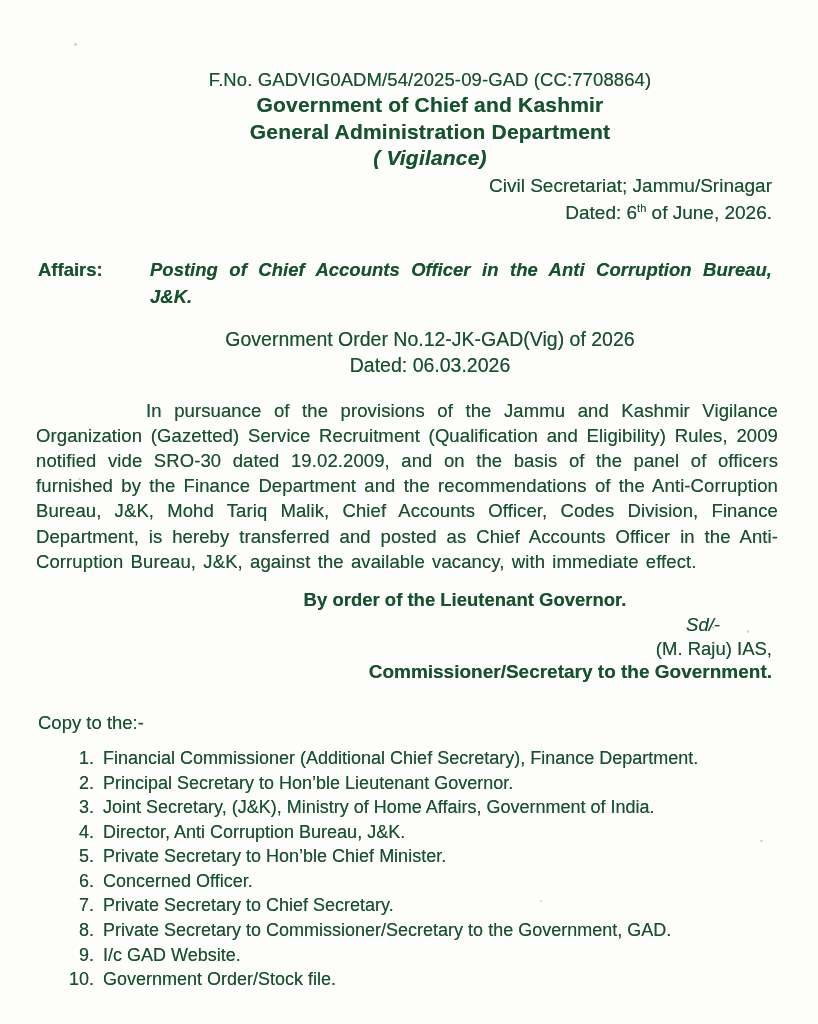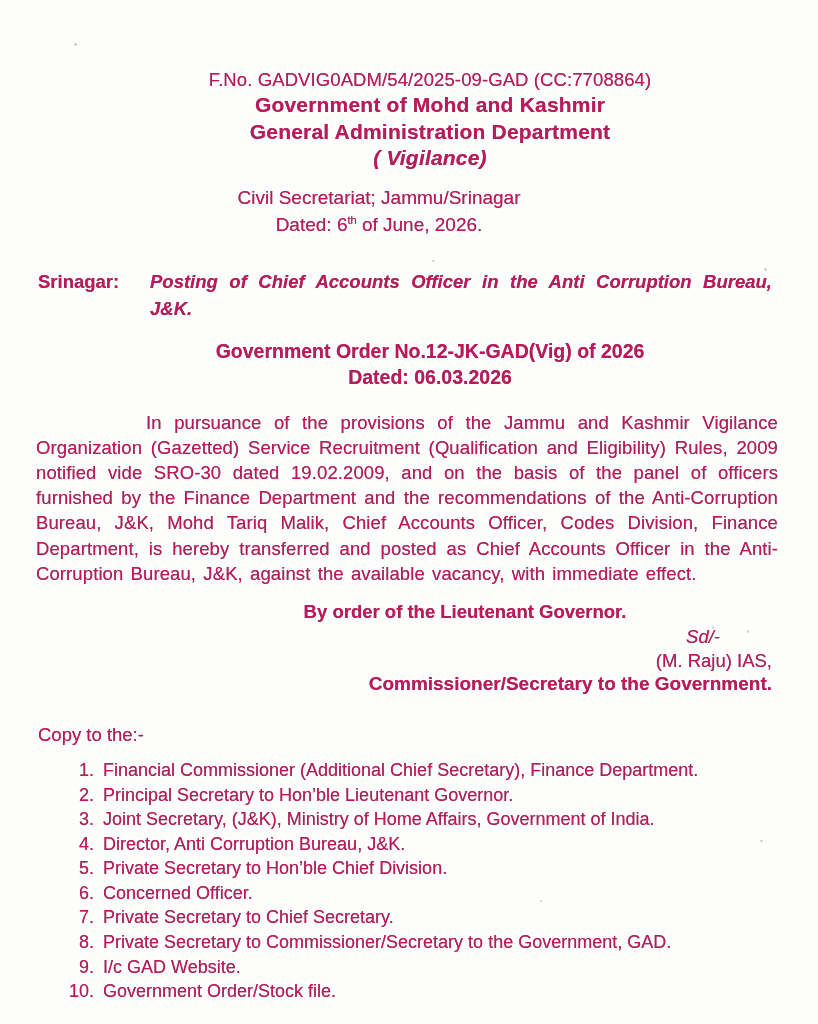--- a/index.html
+++ b/index.html
@@ -30,23 +30,22 @@
   }
   .org-line {
     font-size: 21px;
     font-weight: bold;
     line-height: 26.5px;
     letter-spacing: 0.2px;
   }
   .org-wing { font-style: italic; }
   
   .dateline {
-    margin-top: 12px;
-    padding-right: 60px;
-    text-align: center;
+    padding-right: 46px;
+    text-align: right;
     font-size: 19px;
     line-height: 27px;
   }
   .dateline sup { font-size: 11px; line-height: 0; }
   
   .subject-row {
     display: flex;
     margin: 30px 46px 0 38px;
   }
   .subject-label {
@@ -62,21 +61,21 @@
     line-height: 27px;
     text-align: justify;
     word-spacing: 3px;
     font-style: italic;
   }
   
   .order-heading {
     margin: 16px 0 0 90px;
     width: 680px;
     text-align: center;
-    font-weight: bold;
+    font-weight: normal;
     font-size: 19.5px;
     line-height: 26px;
   }
   
   .body-para {
     margin: 20px 40px 0 36px;
     font-size: 18.5px;
     line-height: 25.2px;
     text-align: justify;
     text-indent: 110px;
@@ -136,36 +135,36 @@
   .speck {
     position: absolute;
     background: #6a6a6a;
     border-radius: 50%;
     opacity: 0.3;
   }
 </style>
 </head>
 <body>
 
-<div class="page" style="background: rgb(253, 253, 252); color: #be185d;">
+<div class="page" style="background: rgb(253, 253, 252); color: #14532d;">
 
   <div class="header">
     <div class="file-no">F.No. GADVIG0ADM/54/2025-09-GAD (CC:7708864)</div>
-    <div class="org-line">Government of Mohd and Kashmir</div>
+    <div class="org-line">Government of Chief and Kashmir</div>
     <div class="org-line">General Administration Department</div>
     <div class="org-line org-wing">( Vigilance)</div>
   </div>
 
   <div class="dateline">
     <div>Civil Secretariat; Jammu/Srinagar</div>
     <div><span>Dated: 6</span><sup>th</sup><span> of June, 2026.</span></div>
   </div>
 
   <div class="subject-row">
-    <div class="subject-label">Srinagar:</div>
+    <div class="subject-label">Affairs:</div>
     <div class="subject-text">Posting of Chief Accounts Officer in the Anti Corruption Bureau, J&amp;K.</div>
   </div>
 
   <div class="order-heading">
     <div>Government Order No.12-JK-GAD(Vig) of 2026</div>
     <div>Dated: 06.03.2026</div>
   </div>
 
   <div class="body-para">In pursuance of the provisions of the Jammu and Kashmir Vigilance Organization (Gazetted) Service Recruitment (Qualification and Eligibility) Rules, 2009 notified vide SRO-30 dated 19.02.2009, and on the basis of the panel of officers furnished by the Finance Department and the recommendations of the Anti-Corruption Bureau, J&amp;K, Mohd Tariq Malik, Chief Accounts Officer, Codes Division, Finance Department, is hereby transferred and posted as Chief Accounts Officer in the Anti-Corruption Bureau, J&amp;K, against the available vacancy, with immediate effect.</div>
 
@@ -196,21 +195,21 @@
         <span class="copy-text">Joint Secretary, (J&amp;K), Ministry of Home Affairs, Government of India.</span>
       </div>
 
       <div class="copy-item">
         <span class="copy-num">4.</span>
         <span class="copy-text">Director, Anti Corruption Bureau, J&amp;K.</span>
       </div>
 
       <div class="copy-item">
         <span class="copy-num">5.</span>
-        <span class="copy-text">Private Secretary to Hon’ble Chief Division.</span>
+        <span class="copy-text">Private Secretary to Hon’ble Chief Minister.</span>
       </div>
 
       <div class="copy-item">
         <span class="copy-num">6.</span>
         <span class="copy-text">Concerned Officer.</span>
       </div>
 
       <div class="copy-item">
         <span class="copy-num">7.</span>
         <span class="copy-text">Private Secretary to Chief Secretary.</span>

